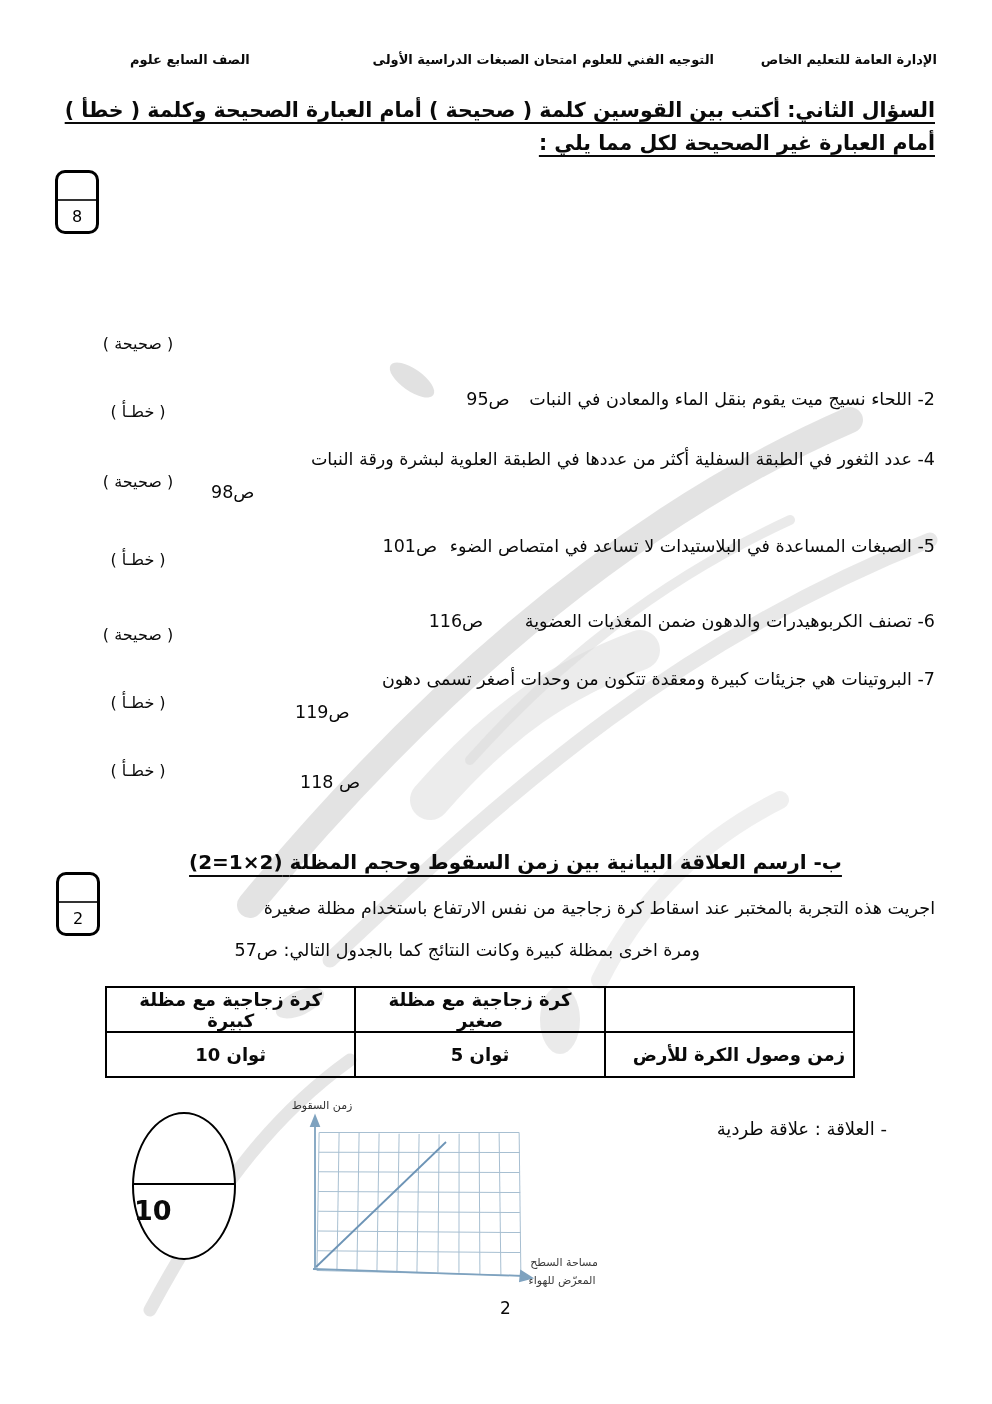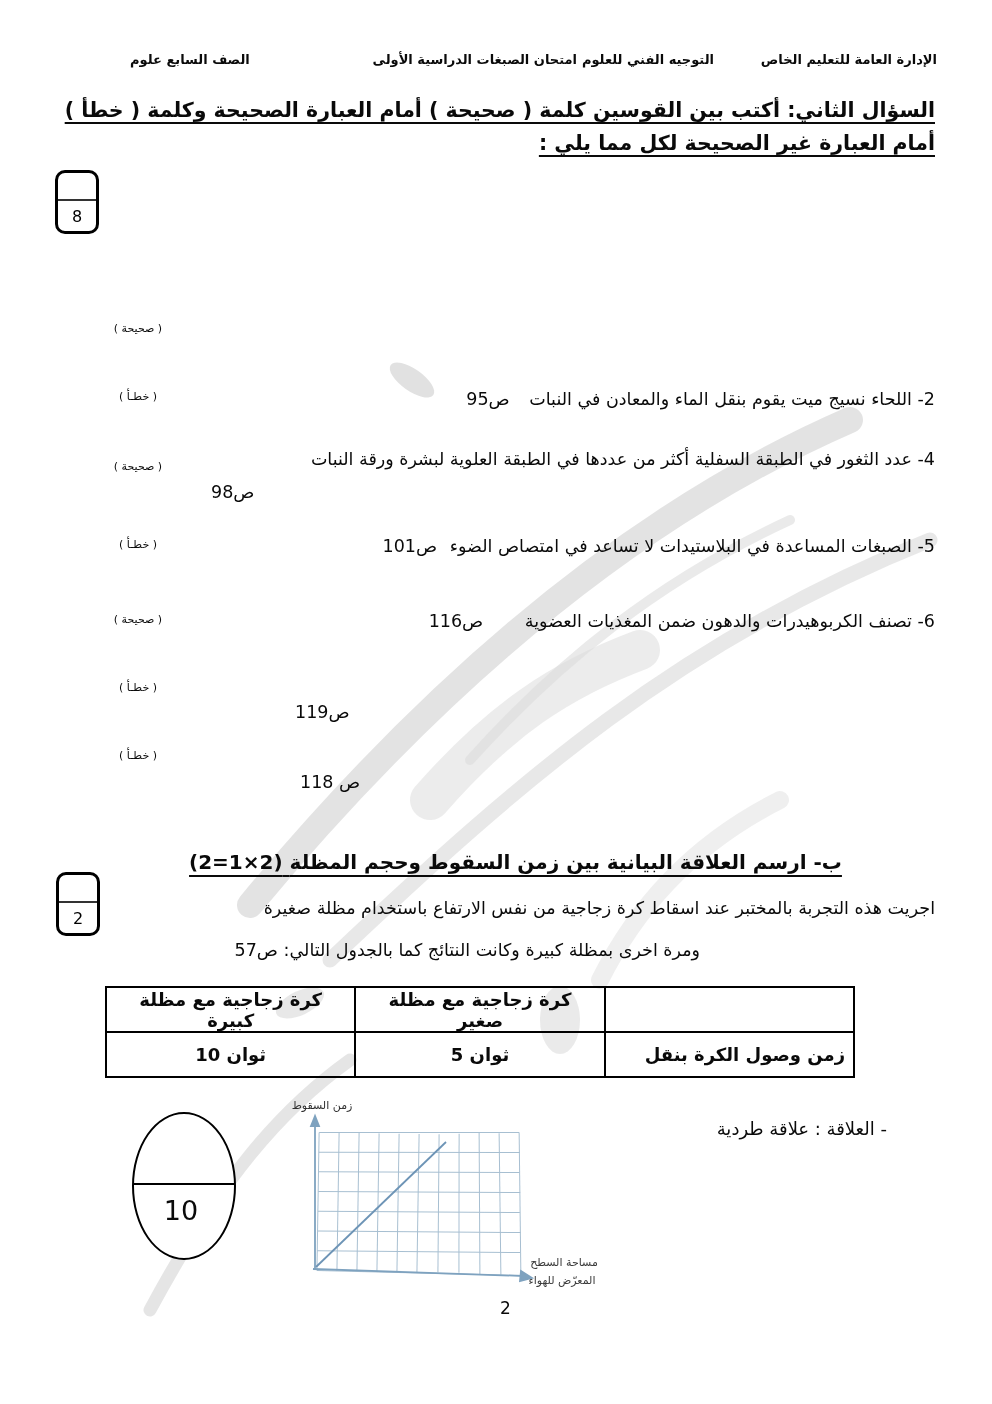--- a/index.html
+++ b/index.html
@@ -46,21 +46,21 @@
   #item-2{top:318px;} #item-3{top:388px;} #item-4{top:448px;}
   #item-5{top:535px;} #item-6{top:610px;} #item-7{top:668px;} #item-8{top:738px;}
   #item-2 .page-ref{margin-right:42px;}
   #item-3 .page-ref{margin-right:14px;}
   #item-5 .page-ref{margin-right:7px;}
   #item-6 .page-ref{margin-right:36px;}
   #item-4 .page-ref{position:absolute;left:16px;top:33px;}
   #item-7 .page-ref{position:absolute;left:100px;top:33px;}
   #item-8 .page-ref{position:absolute;left:105px;top:33px;}
 
-  .ans{left:82px;width:112px;text-align:center;font-size:11px;white-space:nowrap;}
+  .ans{left:82px;width:112px;text-align:center;font-size:16px;white-space:nowrap;margin-top:12px;}
   #ans-2{top:322px;} #ans-3{top:390px;} #ans-4{top:460px;}
   #ans-5{top:538px;} #ans-6{top:613px;} #ans-7{top:681px;} #ans-8{top:749px;}
 
   
   .b-title{
     top:850px;left:150px;right:115px;text-align:center;
     font-size:20px;font-weight:bold;
     text-decoration:underline;text-decoration-thickness:2px;text-underline-offset:6px;
     white-space:nowrap;
   }
@@ -81,22 +81,22 @@
 
   #rel-note{top:1118px;right:105px;font-size:18px;white-space:nowrap;}
 
   
   .oval{
     left:132px;top:1112px;width:100px;height:144px;
     border:2.5px solid #000;border-radius:50%;background:#fff;
   }
   .oval .line{position:absolute;left:0;right:0;top:48%;border-top:2.5px solid #000;}
   .oval .val{
-    position:absolute;left:0;right:6px;top:56%;text-align:center;
-    font-size:27px;font-weight:normal;
+    position:absolute;left:0;right:6px;top:56%;text-align:left;
+    font-size:27px;font-weight:bold;
   }
 
   .chart{left:288px;top:1094px;}
   #page-num{left:500px;top:1298px;font-size:17px;}
 </style>
 </head>
 <body>
 
 <div class="page">
 
@@ -150,20 +150,21 @@
     </div>
     <div class="abs ans rtl" id="ans-5">( خطـأ )</div>
 
     <div class="abs item rtl" id="item-6">
       <span>6- تصنف الكربوهيدرات والدهون ضمن المغذيات العضوية</span>
       <span class="page-ref">ص116</span>
     </div>
     <div class="abs ans rtl" id="ans-6">( صحيحة )</div>
 
     <div class="abs item rtl" id="item-7">
+      <span>7- البروتينات هي جزيئات كبيرة ومعقدة تتكون من وحدات أصغر تسمى دهون</span>
       <span class="page-ref">ص119</span>
     </div>
     <div class="abs ans rtl" id="ans-7">( خطـأ )</div>
 
     <div class="abs item rtl" id="item-8">
       <span class="page-ref">ص 118</span>
     </div>
     <div class="abs ans rtl" id="ans-8">( خطـأ )</div>
 
     <div class="abs b-title rtl">
@@ -180,21 +181,21 @@
     <div class="abs rtl" id="b-intro2">ومرة اخرى بمظلة كبيرة وكانت النتائج كما بالجدول التالي: ص57</div>
 
     <table class="abs dtable">
       <tbody>
           <tr>
         <td></td>
         <td>كرة زجاجية مع مظلة صغير</td>
         <td>كرة زجاجية مع مظلة كبيرة</td>
       </tr>
       <tr>
-        <td class="lbl">زمن وصول الكرة بنقل</td>
+        <td class="lbl">زمن وصول الكرة للأرض</td>
         <td>
           <span dir="ltr">5 ثوان</span>
         </td>
         <td>
           <span dir="ltr">10 ثوان</span>
         </td>
       </tr>
     </tbody>
       </table>
 

